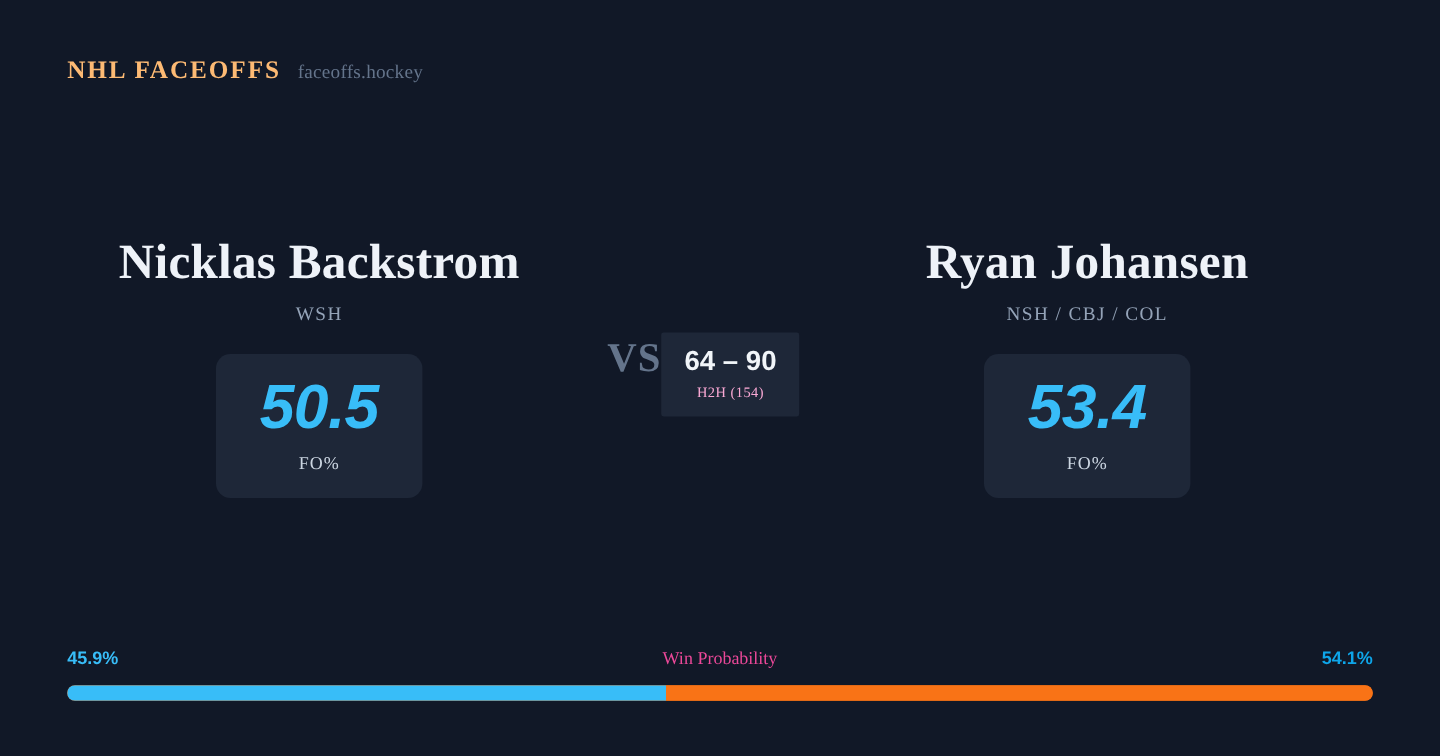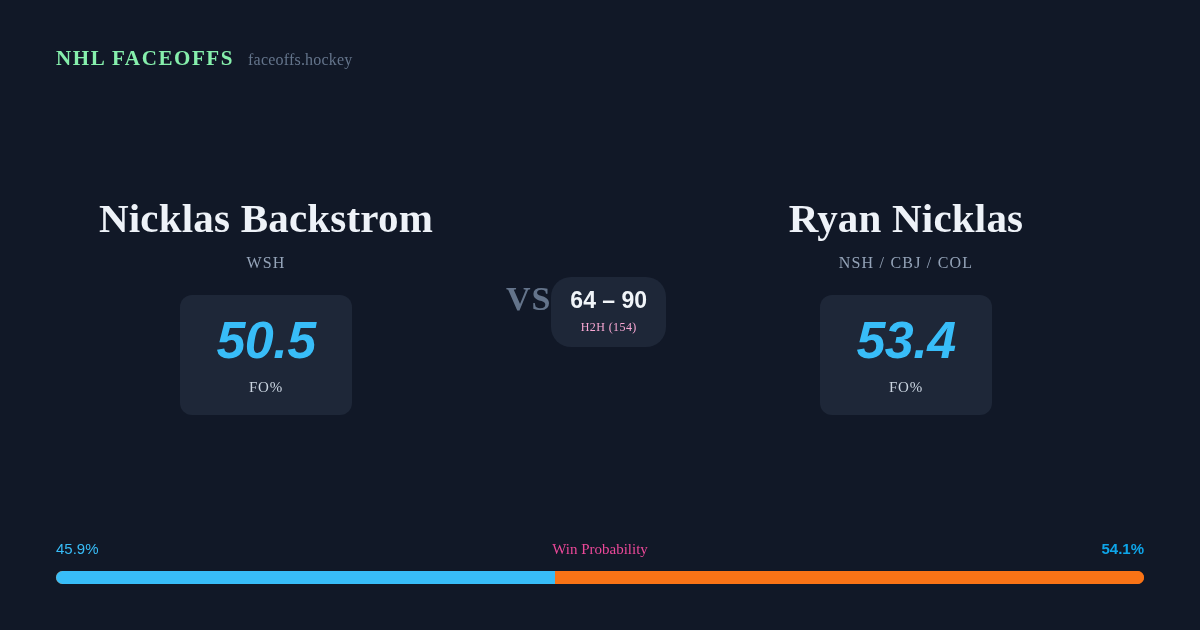--- a/index.html
+++ b/index.html
@@ -33,21 +33,21 @@
     top: 46px;
     display: flex;
     align-items: baseline;
     gap: 14px;
   }
   .brand {
     font-family: "Liberation Serif", serif;
     font-weight: bold;
     font-size: 21px;
     letter-spacing: 1.6px;
-    color: #86efac;
+    color: #fdba74;
     white-space: nowrap;
   }
   .brand-domain {
     font-family: "Liberation Serif", serif;
     font-size: 16px;
     letter-spacing: 0.2px;
     color: #64748b;
     white-space: nowrap;
   }
 
@@ -126,21 +126,21 @@
     font-size: 34px;
     line-height: 1;
     letter-spacing: 1px;
     color: #64748b;
   }
   .h2h-box {
     margin-top: 26px;
     width: 121px;
     height: 70px;
     background: #1e2738;
-    border-radius: 20px;
+    border-radius: 2px;
     display: flex;
     flex-direction: column;
     align-items: center;
     justify-content: center;
   }
   .h2h-record {
     font-family: "Liberation Sans", sans-serif;
     font-weight: bold;
     font-size: 23px;
     line-height: 1;
@@ -166,21 +166,21 @@
   .winprob-labels {
     position: relative;
     height: 22px;
   }
   .wp-left {
     position: absolute;
     left: 0;
     top: 0;
     font-family: "Liberation Sans", sans-serif;
     font-size: 15px;
-    font-weight: normal;
+    font-weight: bold;
     color: #38bdf8;
   }
   .wp-title {
     position: absolute;
     left: 0;
     right: 0;
     top: 1px;
     text-align: center;
     font-family: "Liberation Serif", serif;
     font-size: 15px;
@@ -237,21 +237,21 @@
 
     <div class="center">
       <div class="vs-text">VS</div>
       <div class="h2h-box">
         <div class="h2h-record">64 – 90</div>
         <div class="h2h-label">H2H (154)</div>
       </div>
     </div>
 
     <div class="side">
-      <div class="player-name">Ryan Nicklas</div>
+      <div class="player-name">Ryan Johansen</div>
       <div class="player-teams">NSH / CBJ / COL</div>
       <div class="stat-card">
         <div class="stat-value">53.4</div>
         <div class="stat-label">FO%</div>
       </div>
     </div>
 
   </div>
 
   <div class="winprob">

